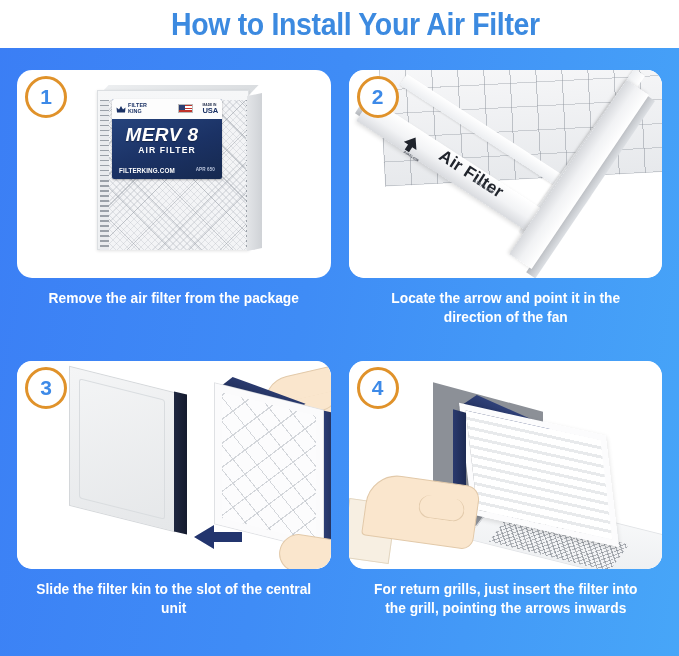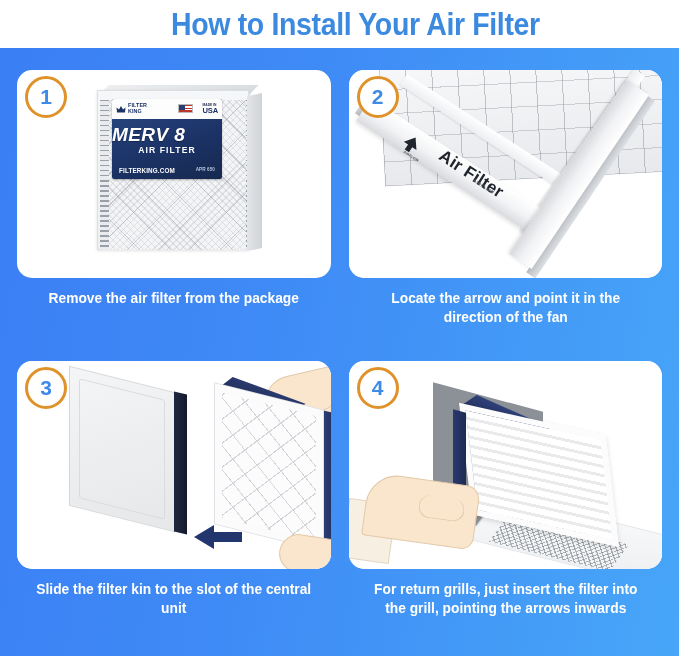--- a/index.html
+++ b/index.html
@@ -109,21 +109,21 @@
     background:repeating-linear-gradient(180deg,#c0342c 0 1.3px,#fff 1.3px 2.6px);
     border:.5px solid #bbb;box-sizing:border-box;
   }
   .flag:before{
     content:"";position:absolute;left:0;top:0;width:6.5px;height:5px;background:#2c3f73;
   }
   .usa-txt{text-align:left;line-height:1;}
   .usa-made{font-size:3.3px;font-weight:bold;color:#26324f;display:block;}
   .usa-big{font-size:7.6px;font-weight:bold;color:#1b3265;display:block;letter-spacing:-.2px;}
   .merv{
-    position:absolute;left:0;top:26px;width:100px;text-align:left;
+    position:absolute;left:0;top:26px;width:100px;text-align:center;
     color:#fff;font-weight:bold;font-style:italic;font-size:19px;
     letter-spacing:.4px;line-height:1;text-shadow:0 1px 1px rgba(0,0,0,.35);
   }
   .merv-sub{
     position:absolute;left:0;top:46px;width:110px;text-align:center;
     color:#fff;font-weight:bold;font-size:8.6px;letter-spacing:1.1px;
   }
   .label-bot{
     position:absolute;left:0;bottom:5px;width:110px;
     display:flex;justify-content:space-between;padding:0 7px;box-sizing:border-box;

